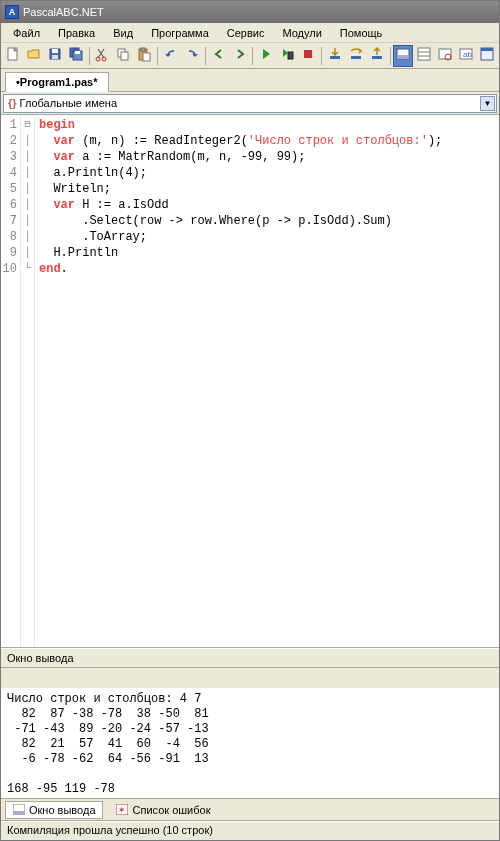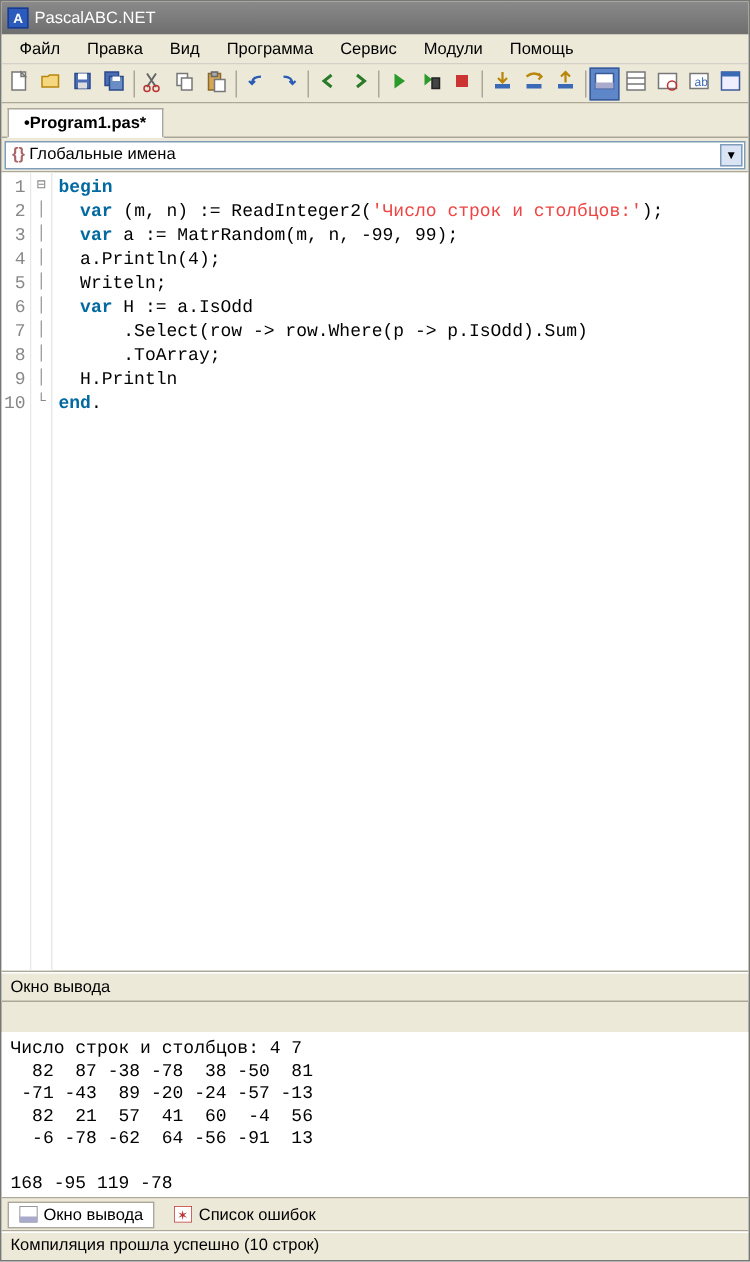--- a/index.html
+++ b/index.html
@@ -14,21 +14,21 @@
 .tab-strip { height: 23px; background: #ece9d8; display: flex; align-items: flex-end; padding: 0 4px; border-bottom: 1px solid #aca899; }
 .file-tab { background: #fff; border: 1px solid #aca899; border-bottom: 1px solid #fff; padding: 3px 10px; font-weight: bold; font-size: 11px; position: relative; top: 1px; }
 .combo-row { height: 23px; background: #ece9d8; display: flex; align-items: center; padding: 2px 2px; border-bottom: 1px solid #aca899; }
 .combo { flex: 1; height: 19px; border: 1px solid #7f9db9; background: #fff; display: flex; align-items: center; padding: 0 4px; font-size: 11px; position: relative; }
 .combo .icon-braces { color: #a66; font-weight: bold; margin-right: 3px; }
 .combo .dd { position: absolute; right: 1px; top: 1px; width: 15px; height: 15px; background: #dbe4f4; border: 1px solid #7f9db9; display: flex; align-items: center; justify-content: center; font-size: 8px; }
 .editor-wrap { flex: 1; display: flex; background: #fff; overflow: hidden; border-bottom: 1px solid #aca899; }
 .gutter { width: 20px; background: #fff; border-right: 1px solid #e8e8e8; text-align: right; padding: 2px 3px 0 0; font-family: "Courier New", monospace; font-size: 12px; color: #888; line-height: 16px; }
 .fold-col { width: 14px; background: #fff; border-right: 1px solid #e8e8e8; font-family: "Courier New", monospace; font-size: 10px; color: #888; line-height: 16px; padding-top: 2px; text-align: center; }
 .code { flex: 1; font-family: "Courier New", monospace; font-size: 12px; line-height: 16px; padding: 2px 4px 0 4px; white-space: pre; overflow: hidden; }
-.kw { font-weight: bold; color: #0369a1; }
+.kw { font-weight: bold; color: #ef4444; }
 .str { color: #ef4444; }
 .op-panel-title { height: 20px; background: #ece9d8; border-top: 1px solid #fff; border-bottom: 1px solid #aca899; padding: 3px 6px; font-size: 11px; }
 .output { height: 111px; background: #fff; font-family: "Courier New", monospace; font-size: 12px; line-height: 15px; padding: 4px 6px; white-space: pre; border-bottom: 1px solid #aca899; overflow: hidden; margin-top: 20px; }
 .bottom-tabs { height: 22px; background: #ece9d8; display: flex; align-items: center; padding: 2px 4px; gap: 6px; border-bottom: 1px solid #aca899; font-size: 11px; }
 .btab { display: flex; align-items: center; gap: 4px; padding: 2px 6px; border: 1px solid transparent; cursor:pointer; }
 .btab.active { background: #fff; border: 1px solid #aca899; }
 .btab .ico { width: 13px; height: 12px; display: inline-flex; align-items: center; justify-content: center; font-size: 10px; }
 .statusbar { height: 19px; background: #ece9d8; border-top: 1px solid #fff; padding: 2px 6px; font-size: 11px; }
 svg { display: block; }
 </style>

